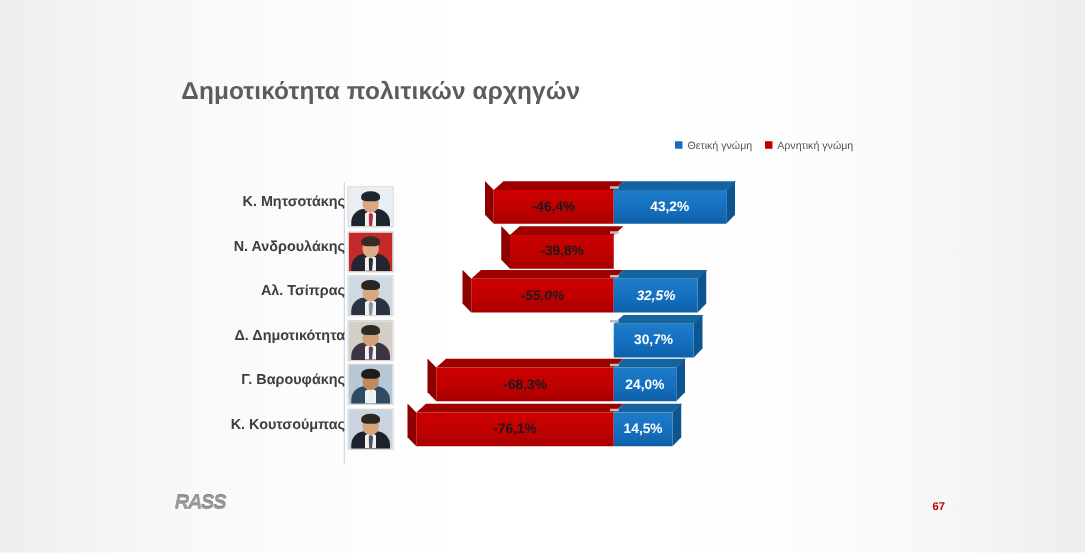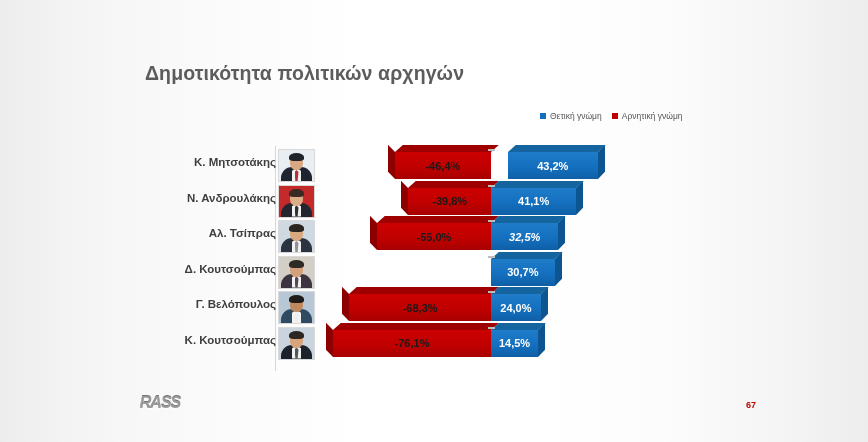--- a/index.html
+++ b/index.html
@@ -247,21 +247,21 @@
             <div class="tie" style="background:#b03046"></div>
             <div class="head" style="background:#d9a882"></div>
             <div class="hair" style="background:#20242c"></div>
           </div>
           <div class="bar bar-neg left" style="left: 378.72px; width: 96.28px;">
             <div class="side"></div>
             <div class="top"></div>
             <div class="face"></div>
             <div class="bar-value">-46,4%</div>
           </div>
-          <div class="bar bar-pos" style="left: 475px; width: 89.64px; margin-left: 17px;">
+          <div class="bar bar-pos" style="left: 475px; width: 89.64px;">
             <div class="side"></div>
             <div class="top"></div>
             <div class="face"></div>
             <div class="bar-value">43,2%</div>
           </div>
           <div class="zero-tick" style="left: 472px; top: 1px;"></div>
         </div>
         <div class="row" style="top: 183.5px;">
           <div class="cat-label">Ν. Ανδρουλάκης</div>
           <div class="thumb">
@@ -271,72 +271,66 @@
             <div class="tie" style="background:#2a2f3a"></div>
             <div class="head" style="background:#dcae88"></div>
             <div class="hair" style="background:#3a2b22"></div>
           </div>
           <div class="bar bar-neg left" style="left: 392.415px; width: 82.585px;">
             <div class="side"></div>
             <div class="top"></div>
             <div class="face"></div>
             <div class="bar-value">-39,8%</div>
           </div>
-          <div class="bar bar-pos" style="left: 475px; width: 85.2825px;">
-            <div class="side"></div>
-            <div class="top"></div>
-            <div class="face"></div>
-            <div class="bar-value">41,1%</div>
-          </div>
           <div class="zero-tick" style="left: 472px; top: 1px;"></div>
         </div>
         <div class="row" style="top: 219px;">
           <div class="cat-label">Αλ. Τσίπρας</div>
           <div class="thumb">
             <div class="bg" style="background:#cfd9e2"></div>
             <div class="body" style="background:#2b3340"></div>
             <div class="shirt"></div>
             <div class="tie" style="background:#8a93a0"></div>
             <div class="head" style="background:#d8a87f"></div>
             <div class="hair" style="background:#2a2520"></div>
           </div>
-          <div class="bar bar-neg left" style="left: 360.875px; width: 114.125px;">
+          <div class="bar bar-neg left" style="left: 360.875px; width: 114.125px; font-style: italic;">
             <div class="side"></div>
             <div class="top"></div>
             <div class="face"></div>
             <div class="bar-value">-55,0%</div>
           </div>
           <div class="bar bar-pos" style="left: 475px; width: 67.4375px; font-style: italic;">
             <div class="side"></div>
             <div class="top"></div>
             <div class="face"></div>
             <div class="bar-value">32,5%</div>
           </div>
           <div class="zero-tick" style="left: 472px; top: 1px;"></div>
         </div>
         <div class="row" style="top: 254.5px;">
-          <div class="cat-label">Δ. Κουτσούμπας</div>
+          <div class="cat-label">Δ. Δημοτικότητα</div>
           <div class="thumb">
             <div class="bg" style="background:#d4cfc6"></div>
             <div class="body" style="background:#3c3440"></div>
             <div class="shirt"></div>
             <div class="tie" style="background:#53455c"></div>
             <div class="head" style="background:#d2a179"></div>
             <div class="hair" style="background:#2e2a26"></div>
           </div>
           <div class="bar bar-pos" style="left: 475px; width: 63.7025px;">
             <div class="side"></div>
             <div class="top"></div>
             <div class="face"></div>
             <div class="bar-value">30,7%</div>
           </div>
           <div class="zero-tick" style="left: 472px; top: 1px;"></div>
         </div>
         <div class="row" style="top: 290px;">
-          <div class="cat-label">Γ. Βελόπουλος</div>
+          <div class="cat-label">Γ. Βαρουφάκης</div>
           <div class="thumb">
             <div class="bg" style="background:#b7c7d6"></div>
             <div class="body" style="background:#2f4a63"></div>
             <div class="shirt"></div>
             <div class="tie" style="background:#e8eef2"></div>
             <div class="head" style="background:#c08a5e"></div>
             <div class="hair" style="background:#1f1c1a"></div>
           </div>
           <div class="bar bar-neg left" style="left: 333.277px; width: 141.722px;">
             <div class="side"></div>

